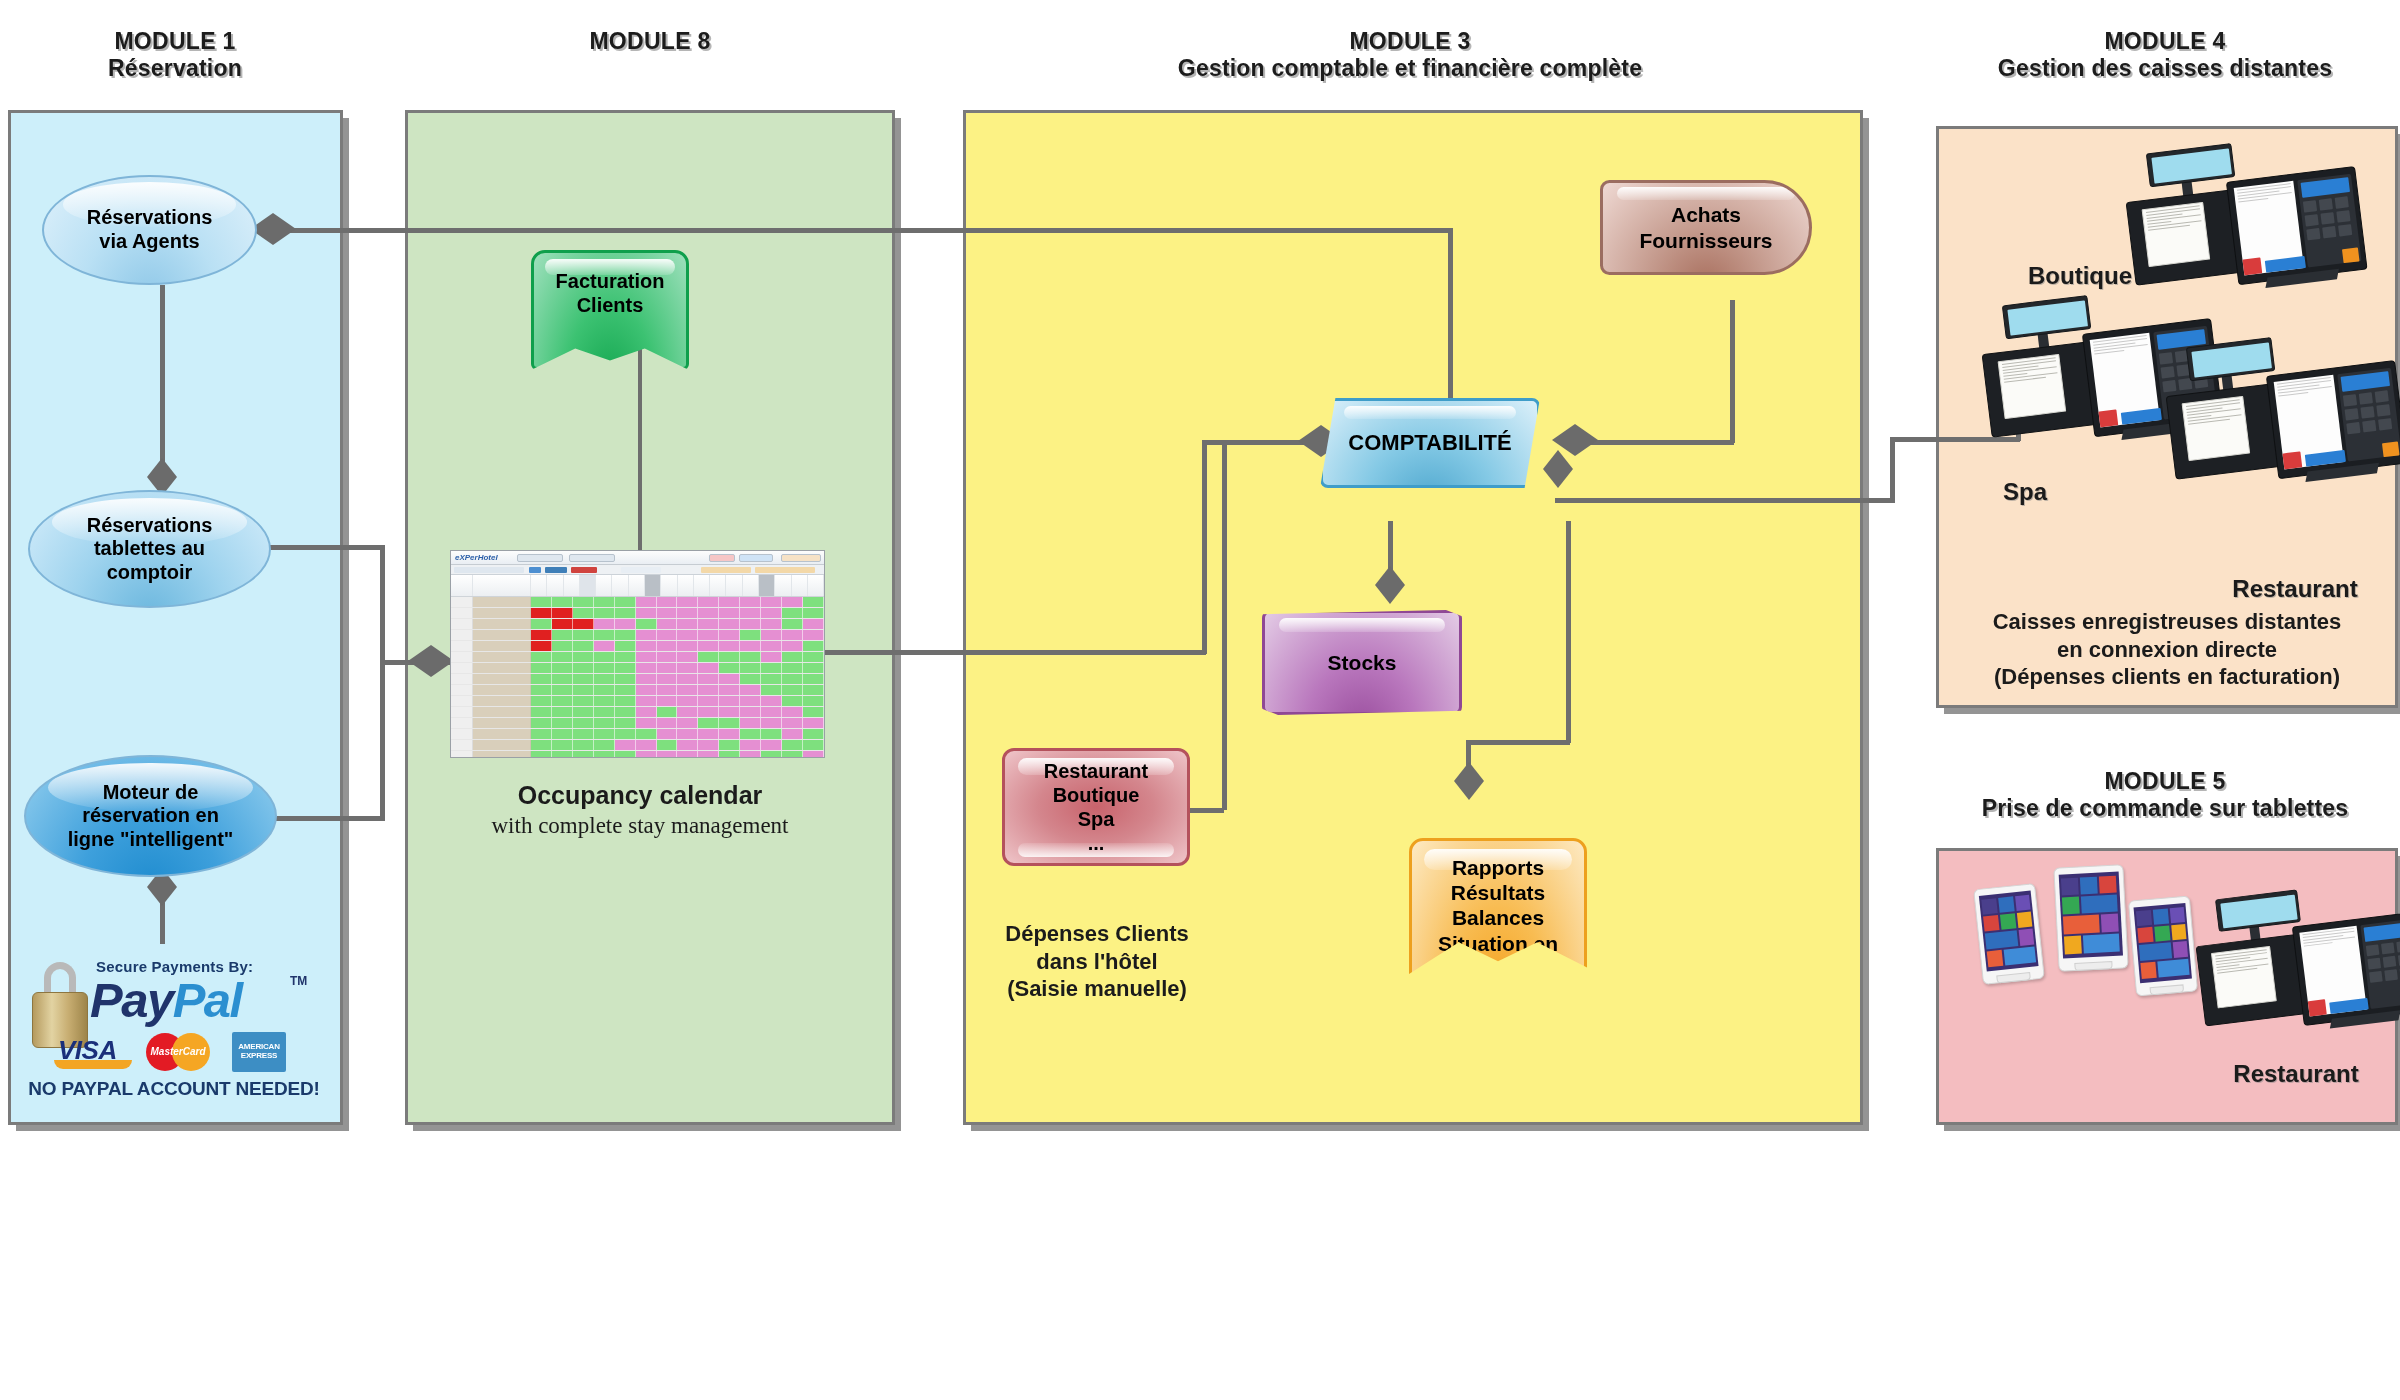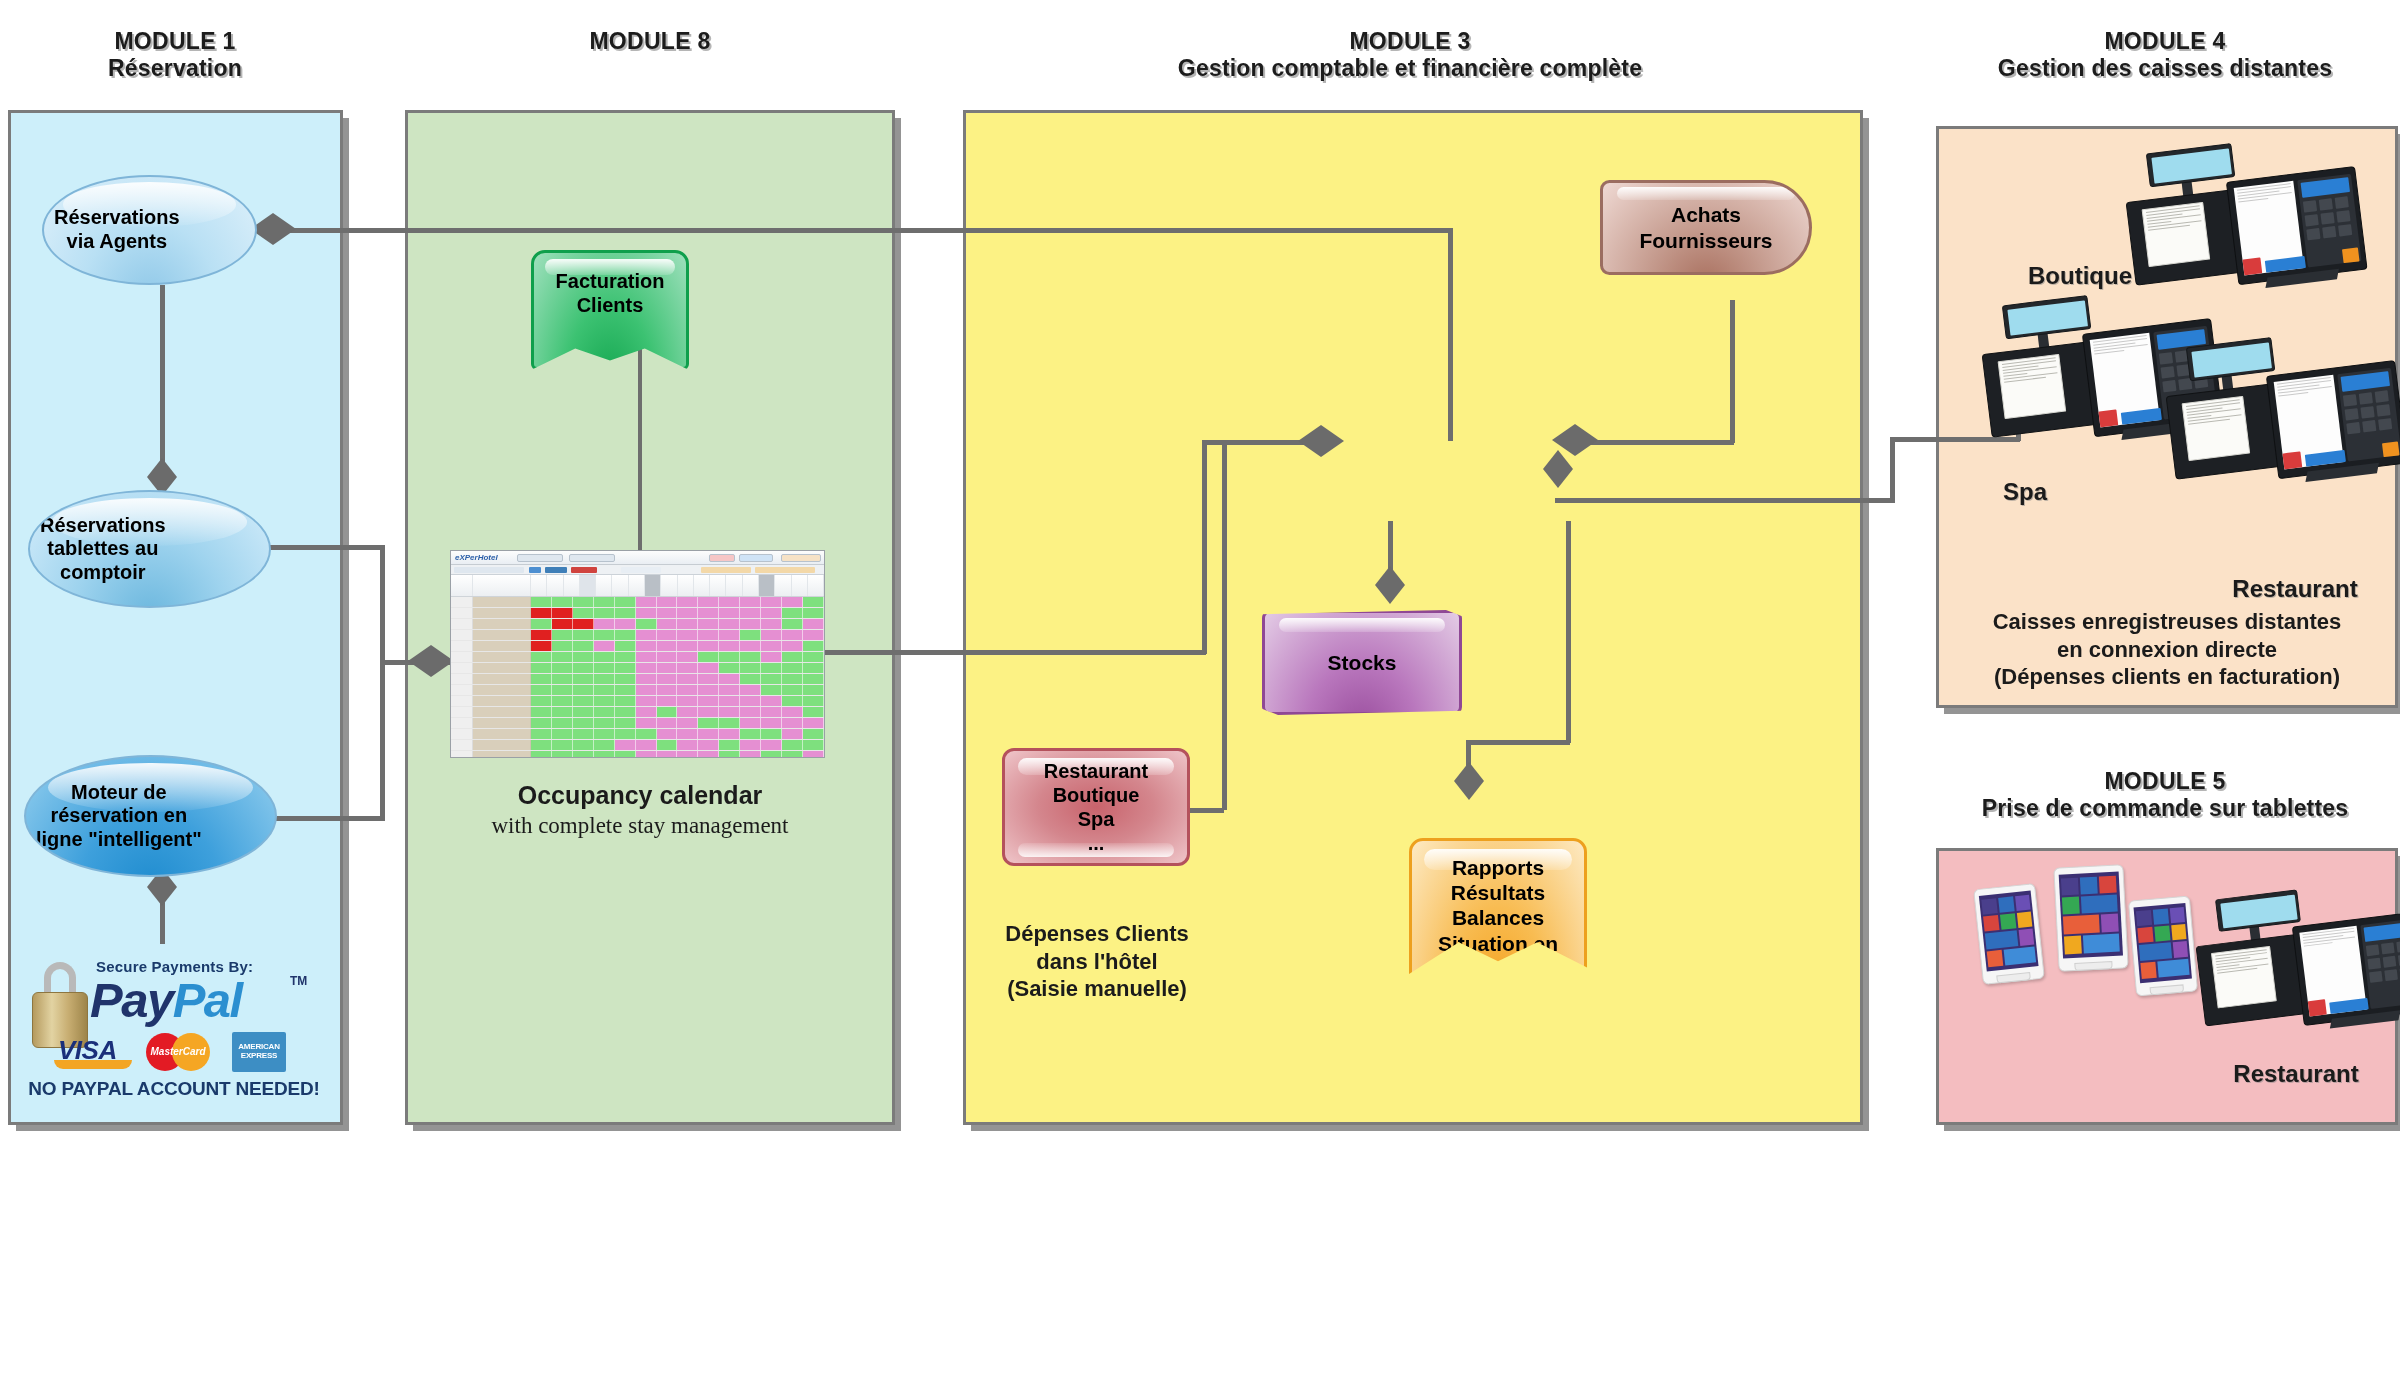--- a/index.html
+++ b/index.html
@@ -46,21 +46,21 @@
     width: 30px; height: 38px;
     background: #6b6b6b;
     clip-path: polygon(50% 0%, 100% 50%, 50% 100%, 0% 50%);
   }
   .diamond.wide { width: 46px; height: 32px; }
 
   
   .ellipse {
     position: absolute;
     border-radius: 50%;
-    display: flex; align-items: center; 
+    display: flex; align-items: center; justify-content: center;
     text-align: center;
     font-weight: bold;
     font-size: 20px;
     color: #000;
     line-height: 1.18;
     border: 2px solid #7fb5d8;
     overflow: hidden;
   }
   .ellipse .lbl { position: relative; z-index: 3; padding: 0 10px; }
   .ellipse::before {
@@ -795,20 +795,24 @@
   <div class="caption light" style="left:440px; top:812px; width:400px; font-size:23px;">with complete stay management</div>
 
   <div class="doc" id="achats" style="left:1600px; top:180px;">
     <div class="gloss"></div>
     <span class="lbl">
       <span>Achats</span><br>
       <span>Fournisseurs</span>
     </span>
   </div>
 
+  <div id="compta" style="left:1320px; top:398px;">
+    <div class="gloss"></div>
+    <span class="lbl">COMPTABILITÉ</span>
+  </div>
 
   <div class="doc" id="stocks" style="left:1262px; top:610px;">
     <div class="gloss"></div>
     <span class="lbl">Stocks</span>
   </div>
 
   <div class="doc" id="rbs" style="left:1002px; top:748px;">
     <div class="gloss"></div>
     <span class="lbl">
       <span>Restaurant</span><br>

